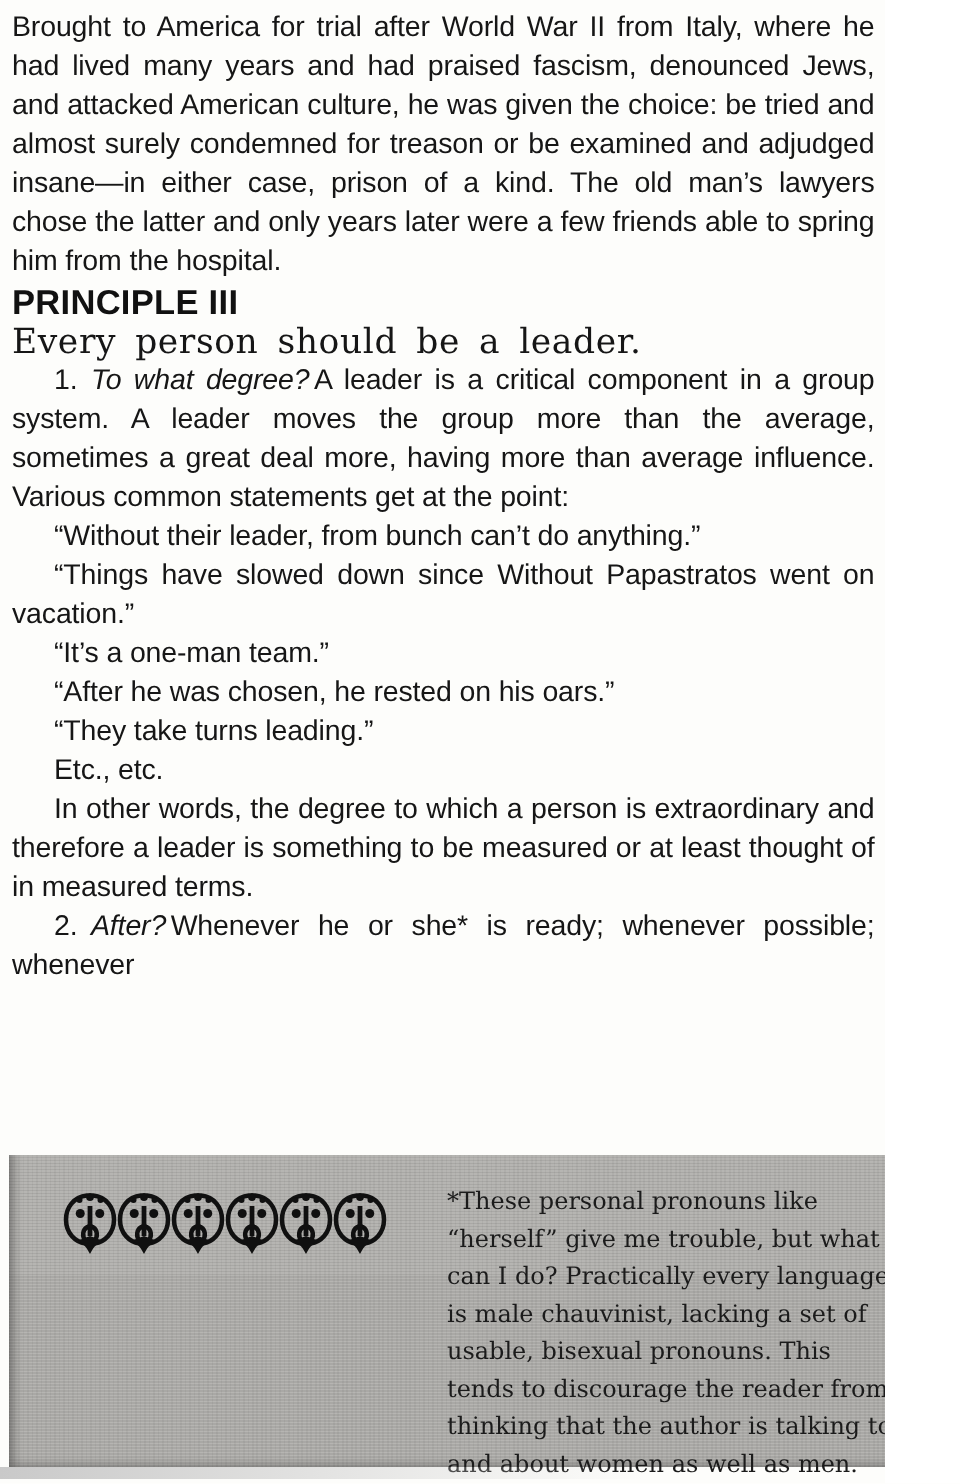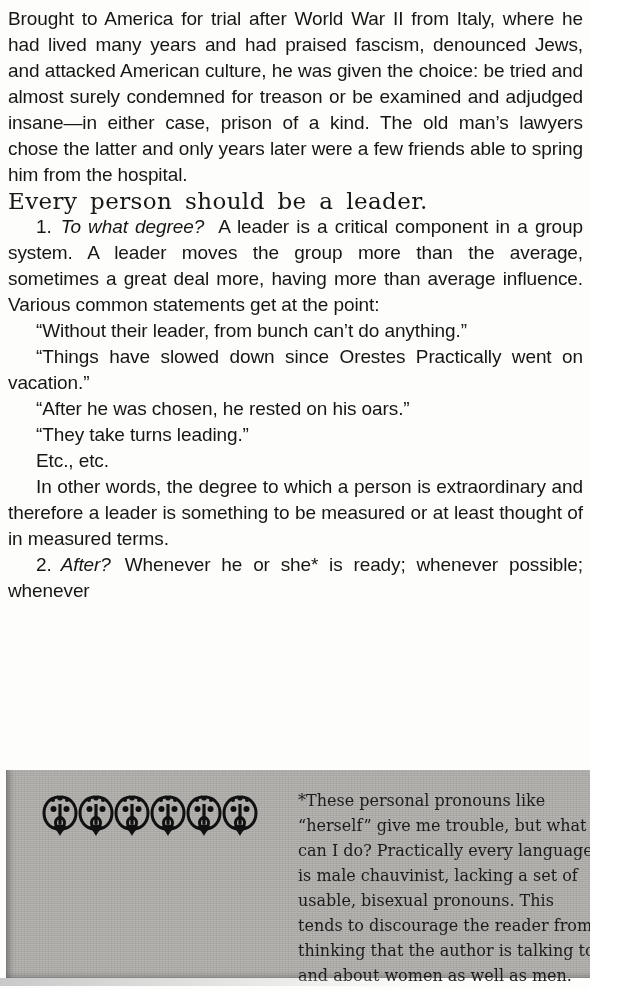--- a/index.html
+++ b/index.html
@@ -33,21 +33,21 @@
     margin-top:24px;
     font-family:"DejaVu Serif", serif;
     font-size:23px;
     text-align:left;
     padding-right:118px;
     word-spacing:5px;
     letter-spacing:0.4px;
   }
   .questions{margin-top:22px;}
   .num{margin-right:9px;}
-  .lead-italic{font-style:italic;margin-right:14px;}
+  .lead-italic{font-style:italic;margin-right:3px;}
   .footbox{
     position:absolute;
     left:6px;top:770px;
     width:634px;height:208px;
     background:#b2b1ae;
     background-image:
       repeating-linear-gradient(0deg, rgba(0,0,0,0.05) 0 1px, rgba(255,255,255,0.05) 1px 2px),
       repeating-linear-gradient(90deg, rgba(0,0,0,0.04) 0 1px, rgba(0,0,0,0) 1px 3px);
     box-shadow: inset 5px 0 6px -2px rgba(0,0,0,0.30), inset 0 -4px 6px -2px rgba(0,0,0,0.18), inset 0 3px 4px -2px rgba(255,255,255,0.25);
   }
@@ -75,28 +75,30 @@
   }
 </style>
 </head>
 <body>
 
 <div class="page">
   <div class="textcol">
 
     <p class="bodyp intro">Brought to America for trial after World War II from Italy, where he had lived many years and had praised fascism, denounced Jews, and attacked American culture, he was given the choice: be tried and almost surely condemned for treason or be examined and adjudged insane—in either case, prison of a kind. The old man’s lawyers chose the latter and only years later were a few friends able to spring him from the hospital.</p>
 
+    <p class="heading">PRINCIPLE III</p>
 
     <p class="statement">Every person should be a leader.</p>
 
 
     <p class="bodyp indent"><span class="num">1.</span><span class="lead-italic">To what degree?</span><span>A leader is a critical component in a group system. A leader moves the group more than the average, sometimes a great deal more, having more than average influence. Various common statements get at the point:</span></p>
 
     <p class="bodyp indent">“Without their leader, from bunch can’t do anything.”</p>
-    <p class="bodyp indent">“Things have slowed down since Orestes Practically went on vacation.”</p>
+    <p class="bodyp indent">“Things have slowed down since Without Papastratos went on vacation.”</p>
+    <p class="bodyp indent">“It’s a one-man team.”</p>
     <p class="bodyp indent">“After he was chosen, he rested on his oars.”</p>
     <p class="bodyp indent">“They take turns leading.”</p>
     <p class="bodyp indent">Etc., etc.</p>
 
     <p class="bodyp indent">In other words, the degree to which a person is extraordinary and therefore a leader is something to be measured or at least thought of in measured terms.</p>
 
     <p class="bodyp indent"><span class="num">2.</span><span class="lead-italic">After?</span><span>Whenever he or she* is ready; whenever possible; whenever</span></p>
   </div>
 
   <div class="footbox">

